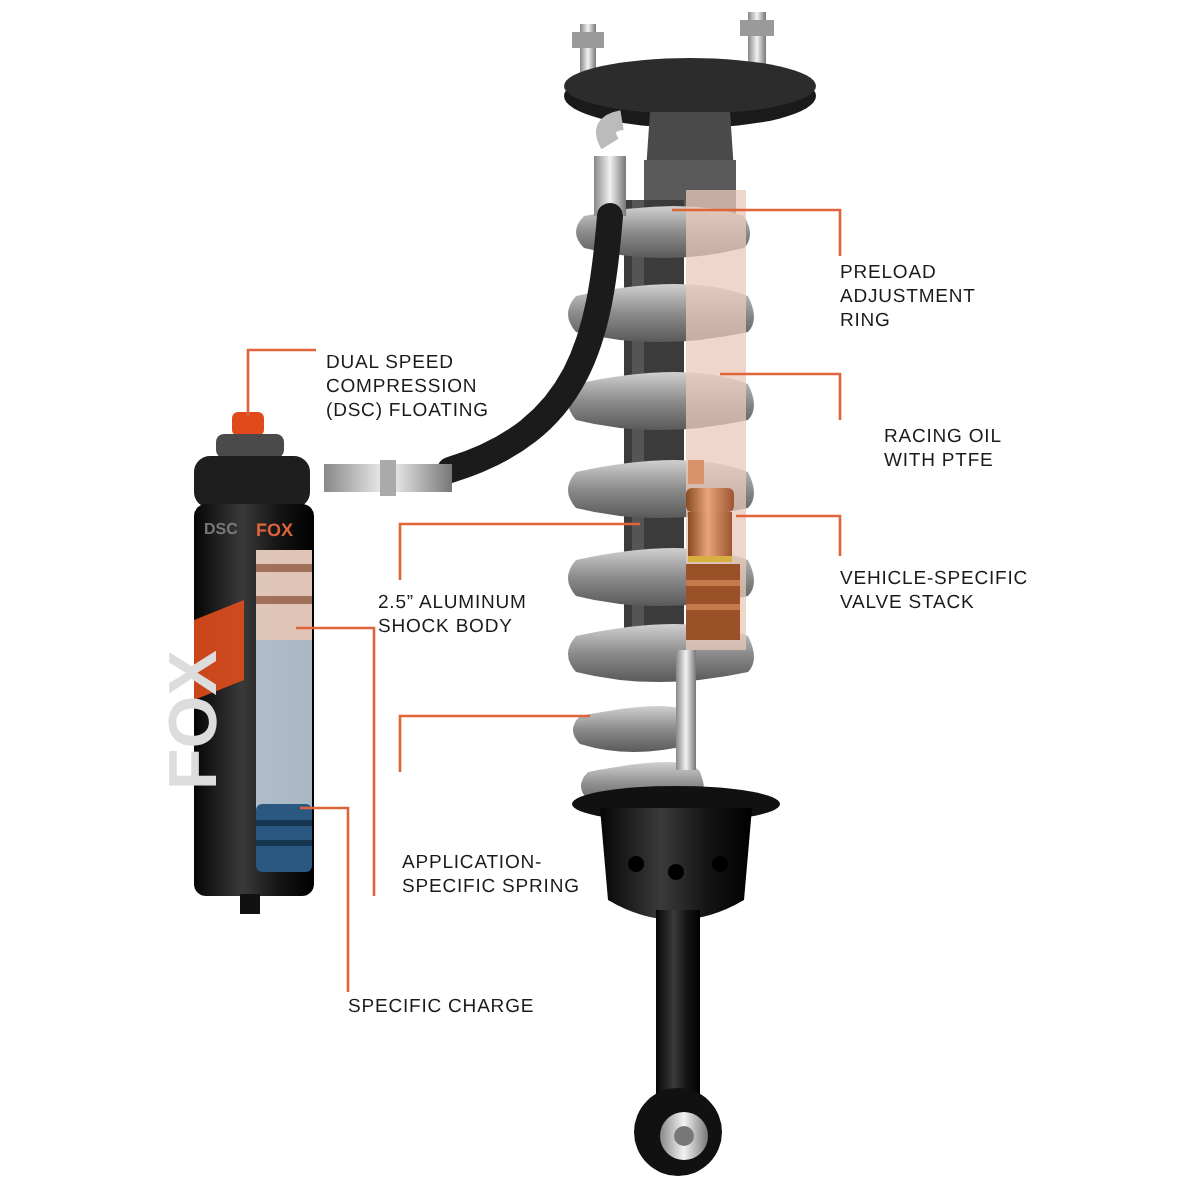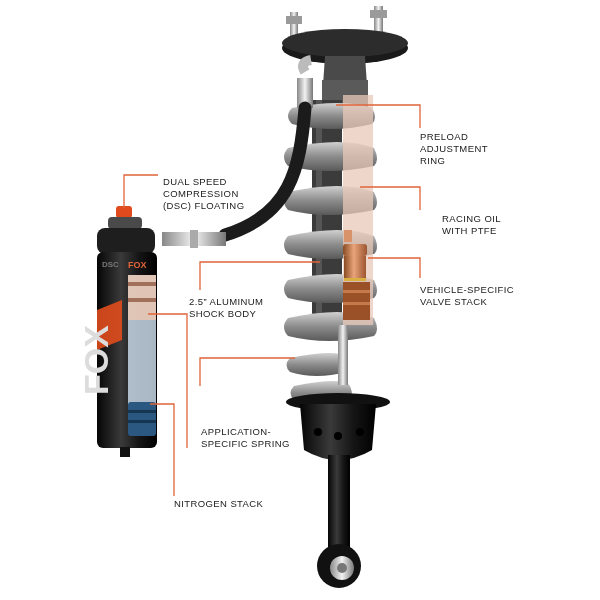--- a/index.html
+++ b/index.html
@@ -140,14 +140,14 @@
 WITH PTFE</div>
 <div class="label" style="left:420px;top:284px;">VEHICLE-SPECIFIC
 VALVE STACK</div>
 <div class="label" style="left:163px;top:176px;">DUAL SPEED
 COMPRESSION
 (DSC) FLOATING</div>
 <div class="label" style="left:189px;top:296px;">2.5” ALUMINUM
 SHOCK BODY</div>
 <div class="label" style="left:201px;top:390px;margin-top:36px;">APPLICATION-
 SPECIFIC SPRING</div>
-<div class="label" style="left:174px;top:498px;">NITROGEN STACK</div>
+<div class="label" style="left:174px;top:498px;">SPECIFIC CHARGE</div>
 </div>
 
 </body></html>

